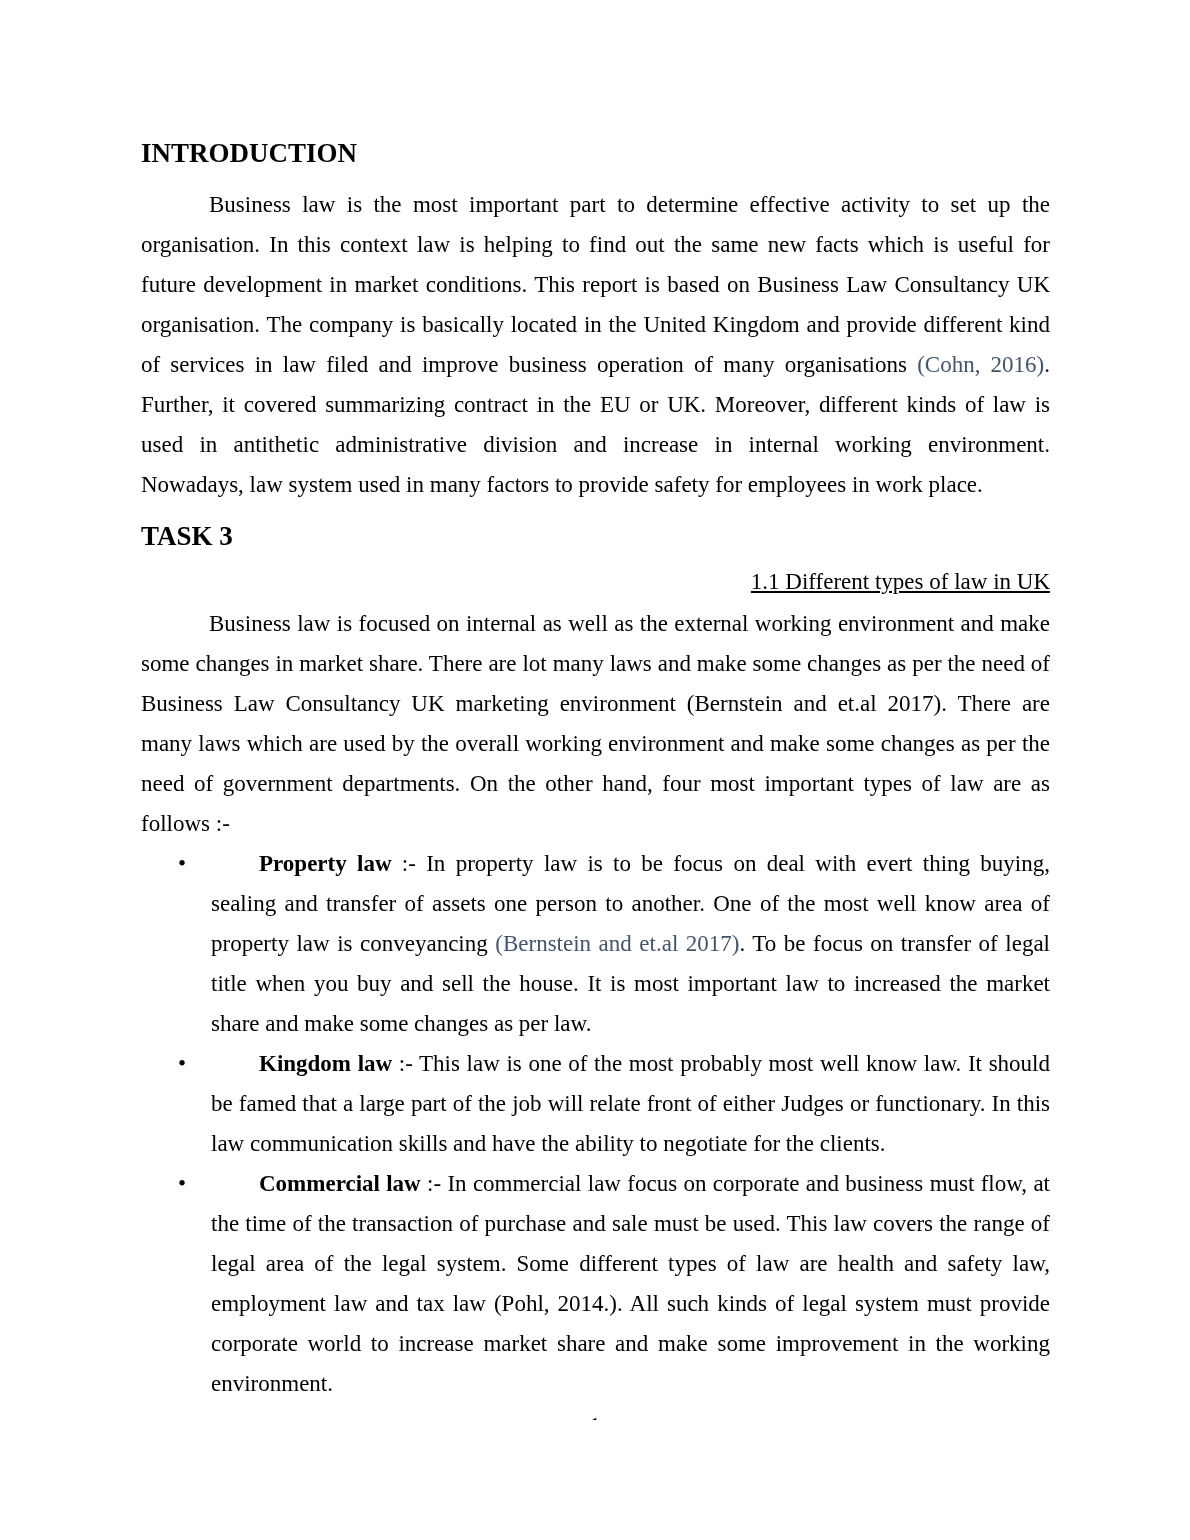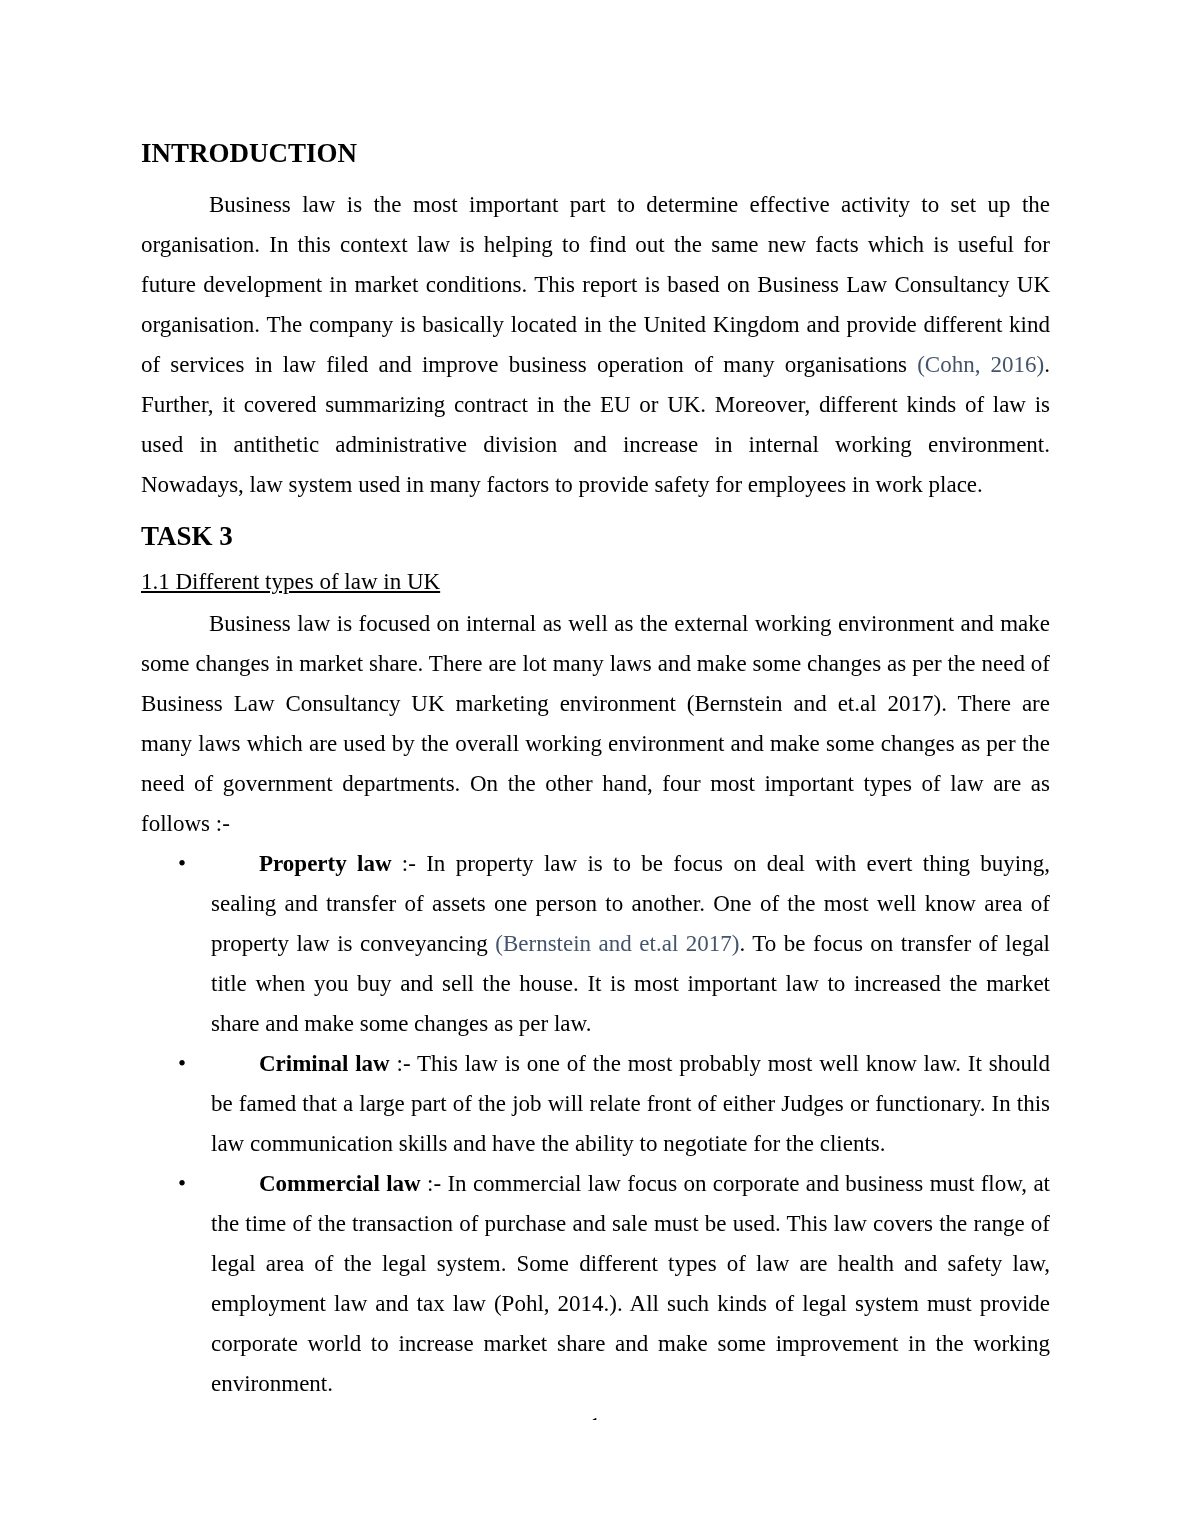--- a/index.html
+++ b/index.html
@@ -27,20 +27,21 @@
   .task-heading {
     font-size: 27px;
     font-weight: bold;
     margin: 16px 0 10px 0;
   }
   .subheading {
     font-size: 23px;
     line-height: 40px;
     text-decoration: underline;
     margin: 0 0 2px 0;
+    text-align: right;
   }
   .para {
     text-align: justify;
     line-height: 40px;
     margin: 0;
   }
   .first-indent {
     text-indent: 68px;
     font-family: Liberation Serif, serif;
   }
@@ -97,21 +98,21 @@
 
   <div class="bullets">
 
     <div class="bullet">
       <span class="bullet-marker">•</span>
       <div class="bullet-content"><span class="bold-term">Property law</span><span> :- In property law is to be focus on deal with evert thing buying, sealing and transfer of assets one person to another. One of the most well know area of property law is conveyancing </span><span class="citation">(Bernstein and et.al  2017)</span><span>. To be focus on transfer of legal title when you buy and sell the house. It is most important law to increased the market share and make some changes as per law.</span></div>
     </div>
 
     <div class="bullet">
       <span class="bullet-marker">•</span>
-      <div class="bullet-content"><span class="bold-term">Criminal law</span><span> :- This law is one of the most probably most well know law. It should be famed that a large part of the job will relate front of either Judges or functionary. In this law communication skills and have the ability to negotiate for the clients.</span></div>
+      <div class="bullet-content"><span class="bold-term">Kingdom law</span><span> :- This law is one of the most probably most well know law. It should be famed that a large part of the job will relate front of either Judges or functionary. In this law communication skills and have the ability to negotiate for the clients.</span></div>
     </div>
 
     <div class="bullet">
       <span class="bullet-marker">•</span>
       <div class="bullet-content"><span class="bold-term">Commercial law</span><span> :- In commercial law focus on corporate and business must flow, at the time of the transaction of purchase and sale must be used. This law covers the range of legal area of the legal system. Some different types of law are health and safety law, employment law and tax law (Pohl, 2014.). All such kinds of legal system must provide corporate world to increase market share and make some improvement in the working environment.</span></div>
     </div>
 
   </div>
 
   <div class="page-number">1</div>

